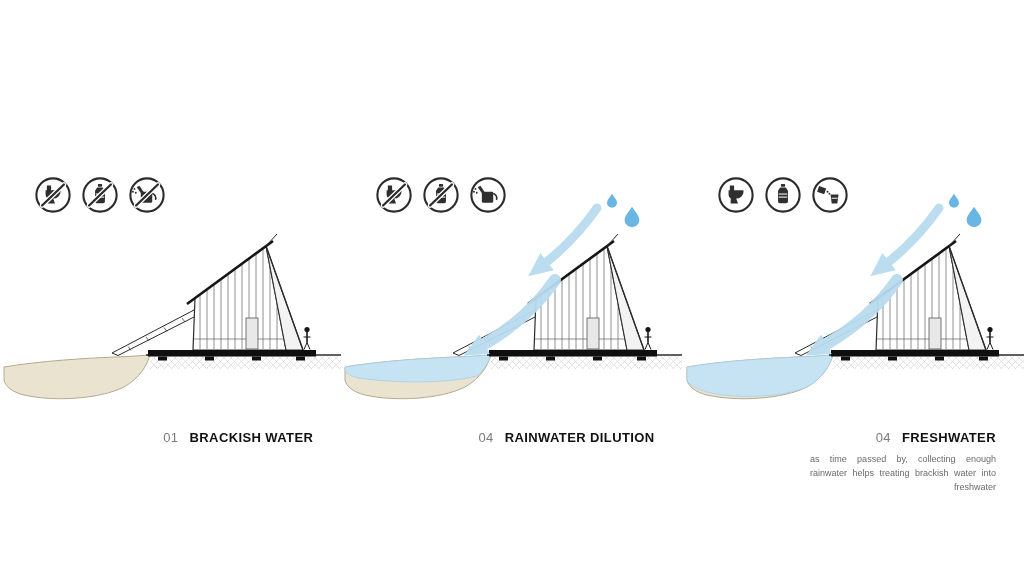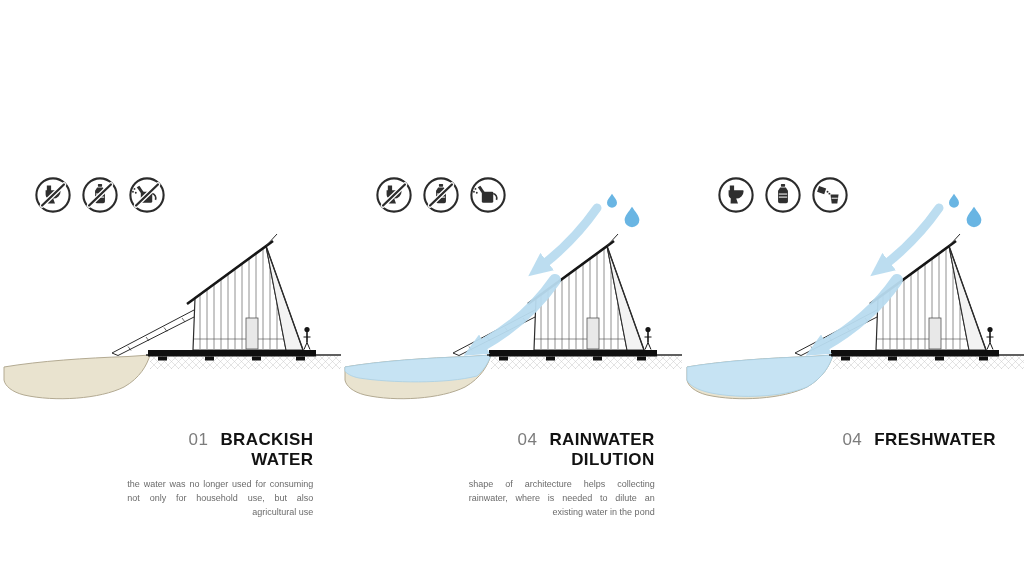--- a/index.html
+++ b/index.html
@@ -20,21 +20,21 @@
 
   
   .scene{position:absolute;top:190px;left:0;width:341px;height:235px;}
   .scene[data-variant="brackish"] .rain{display:none;}
   .scene[data-variant="brackish"] .pond-blue{display:none;}
   .scene[data-variant="diluted"] .pond-deep{display:none;}
   .scene[data-variant="fresh"] .pond-shallow{display:none;}
 
   
   .caption{position:absolute;top:430px;right:28px;width:186px;text-align:right;}
-  .caption-title{margin:0 0 8px;font-size:17px;letter-spacing:.4px;font-weight:400;}
+  .caption-title{margin:0 0 8px;font-size:13px;letter-spacing:.4px;font-weight:400;}
   .caption-title .num{color:#7c7c7c;margin-right:7px;}
   .caption-title .ttl{color:#121212;font-weight:700;}
   .caption-body{
     margin:0;font-size:9px;line-height:1.55;color:#6b6b6b;
     text-align:justify;text-align-last:right;
   }
 </style>
 </head>
 <body>
 
@@ -182,21 +182,20 @@
       <g class="rain">
           <use href="#rain-art"></use>
         </g>
     </svg>
 
     <div class="caption">
       <h3 class="caption-title">
         <span class="num">01</span>
         <span class="ttl">BRACKISH WATER</span>
       </h3>
-      <p class="caption-body">the water was no longer used for consuming not only for household use, but also agricultural use</p>
     </div>
   </section>
 
   <section class="panel">
     <div class="icons-row">
       <span class="icon-wrap crossed">
         <svg viewBox="0 0 40 40" width="38" height="38">
           <circle class="icon-ring" cx="20" cy="20" r="17.5"></circle>
           <use href="#icon-toilet"></use>
           <line class="cross-under" x1="8.5" y1="31" x2="31.5" y2="9"></line>
@@ -229,21 +228,20 @@
       <g class="rain">
           <use href="#rain-art"></use>
         </g>
     </svg>
 
     <div class="caption">
       <h3 class="caption-title">
         <span class="num">04</span>
         <span class="ttl">RAINWATER DILUTION</span>
       </h3>
-      <p class="caption-body">shape of architecture helps collecting rainwater, where is needed to dilute an existing water in the pond</p>
     </div>
   </section>
 
   <section class="panel">
     <div class="icons-row">
       <span class="icon-wrap">
         <svg viewBox="0 0 40 40" width="38" height="38">
           <circle class="icon-ring" cx="20" cy="20" r="17.5"></circle>
           <use href="#icon-toilet"></use>
           <line class="cross-under" x1="8.5" y1="31" x2="31.5" y2="9"></line>
@@ -276,16 +274,17 @@
       <g class="rain">
           <use href="#rain-art"></use>
         </g>
     </svg>
 
     <div class="caption">
       <h3 class="caption-title">
         <span class="num">04</span>
         <span class="ttl">FRESHWATER</span>
       </h3>
+      <p class="caption-body">as time passed by, collecting enough rainwater helps treating brackish water into freshwater</p>
     </div>
   </section>
 
 </div>
 
 </body></html>

